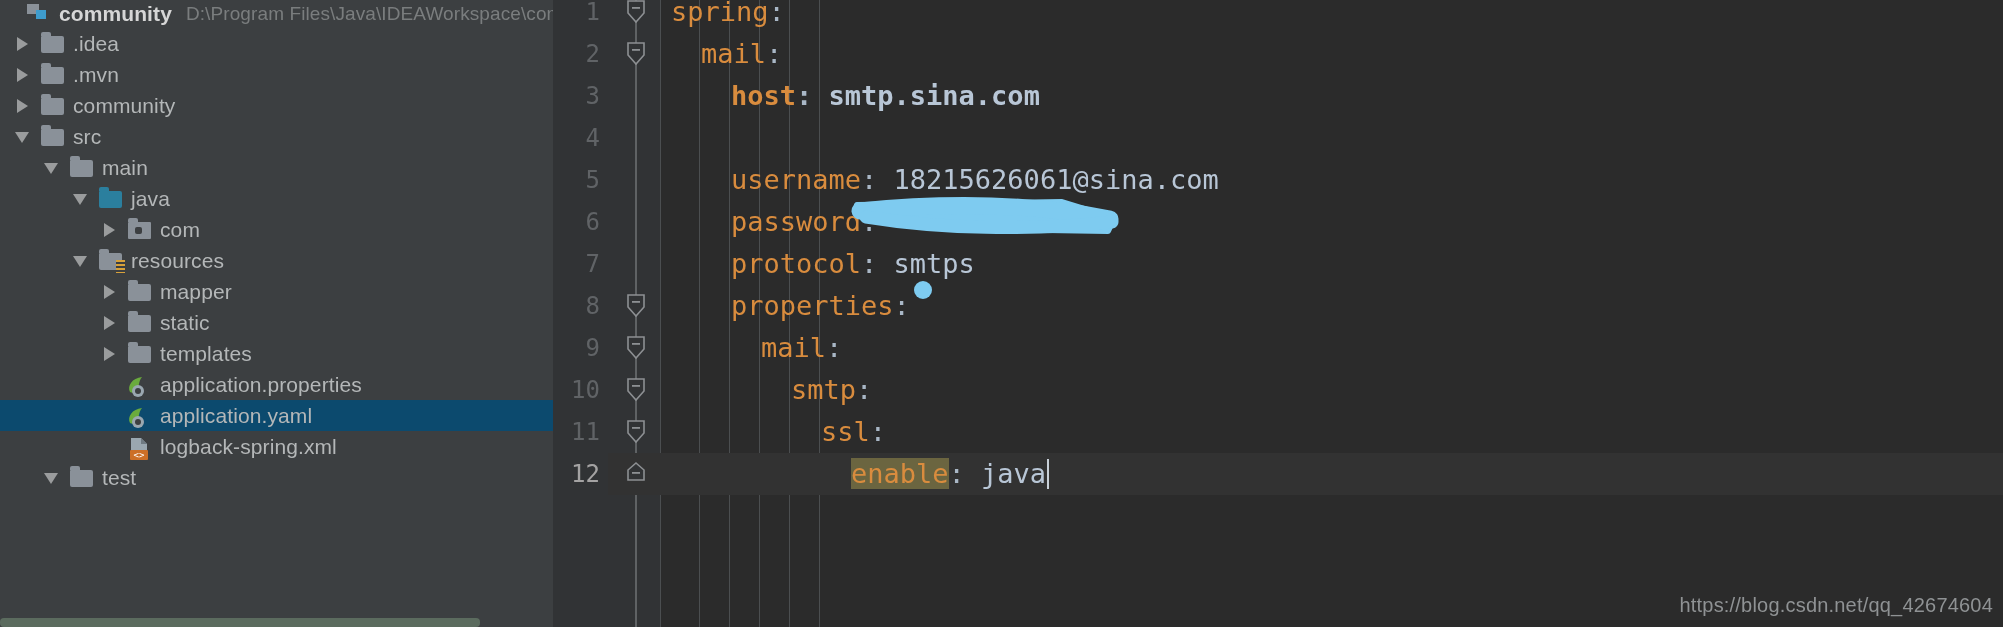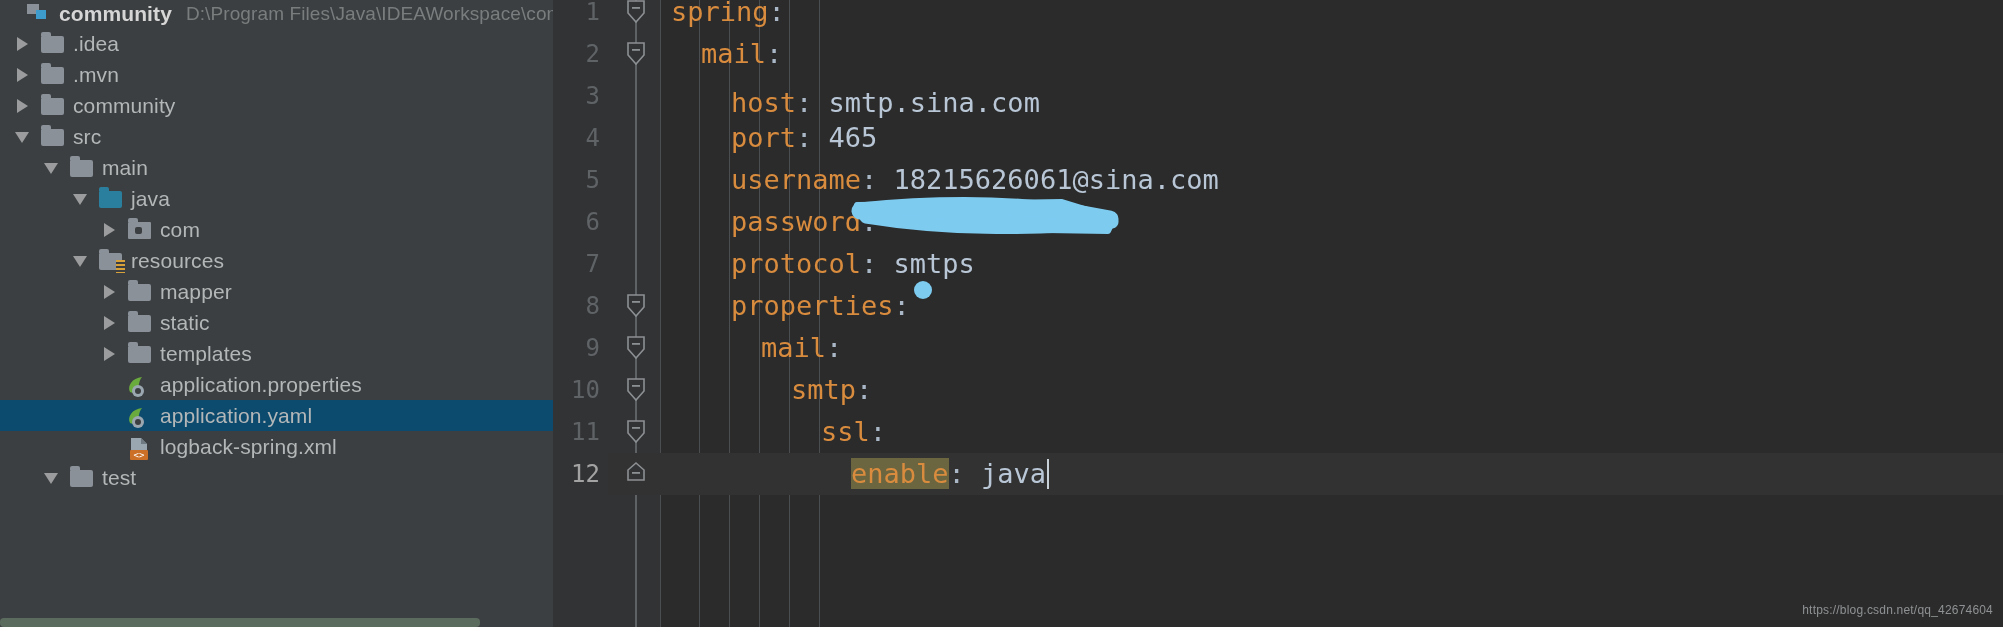--- a/index.html
+++ b/index.html
@@ -244,21 +244,21 @@
   }
 
   
   #annotation { position: absolute; left: 0; top: 0; width: 2003px; height: 627px; pointer-events: none; }
 
   #watermark {
     position: absolute;
     right: 10px;
     bottom: 10px;
     color: #8f9294;
-    font-size: 12px;
+    font-size: 20px;
     font-family: "Liberation Sans", sans-serif;
     letter-spacing: .2px;
   }
 </style>
 </head>
 <body>
 
 <div id="app">
 
   <div id="project-panel">
@@ -475,22 +475,21 @@
         </div>
       </div>
     <div id="code-area">
         <div class="indent" style="left: 38px; height: 627px;"></div>
         <div class="indent" style="left: 68px; height: 627px;"></div>
         <div class="indent" style="left: 98px; height: 627px;"></div>
         <div class="indent" style="left: 128px; height: 627px;"></div>
         <div class="indent" style="left: 158px; height: 627px;"></div>
         <div class="code" style="top: -9px; left: 10px;"><span class="k">spring</span><span class="sep">:</span></div>
         <div class="code" style="top: 33px; left: 40px;"><span class="k">mail</span><span class="sep">:</span></div>
-        <div class="code" style="top: 82px; left: 70px;"><span class="k">host</span><span class="sep">:</span><span> </span><span class="v">smtp.sina.com</span></div>
-        <div class="code" style="top: 117px; left: 70px;"><span class="k">port</span><span class="sep">:</span><span> </span><span class="v">465</span></div>
+        <div class="code" style="top: 75px; left: 70px; font-weight: bold;"><span class="k">host</span><span class="sep">:</span><span> </span><span class="v">smtp.sina.com</span></div>
         <div class="code" style="top: 159px; left: 70px;"><span class="k">username</span><span class="sep">:</span><span> </span><span class="v">18215626061@sina.com</span></div>
         <div class="code" style="top: 201px; left: 70px;"><span class="k">password</span><span class="sep">:</span></div>
         <div class="code" style="top: 243px; left: 70px;"><span class="k">protocol</span><span class="sep">:</span><span> </span><span class="v">smtps</span></div>
         <div class="code" style="top: 285px; left: 70px;"><span class="k">properties</span><span class="sep">:</span></div>
         <div class="code" style="top: 327px; left: 100px;"><span class="k">mail</span><span class="sep">:</span></div>
         <div class="code" style="top: 369px; left: 130px;"><span class="k">smtp</span><span class="sep">:</span></div>
         <div class="code" style="top: 411px; left: 160px;"><span class="k">ssl</span><span class="sep">:</span></div>
         <div style="position: absolute; left: 0px; width: 100%; height: 42px; top: 453px; background: rgb(50, 50, 50);"></div>
         <div class="code" style="top: 453px; left: 190px;"><span class="k hl">enable</span><span class="sep">:</span><span> </span><span class="v">java</span></div>
       </div>

